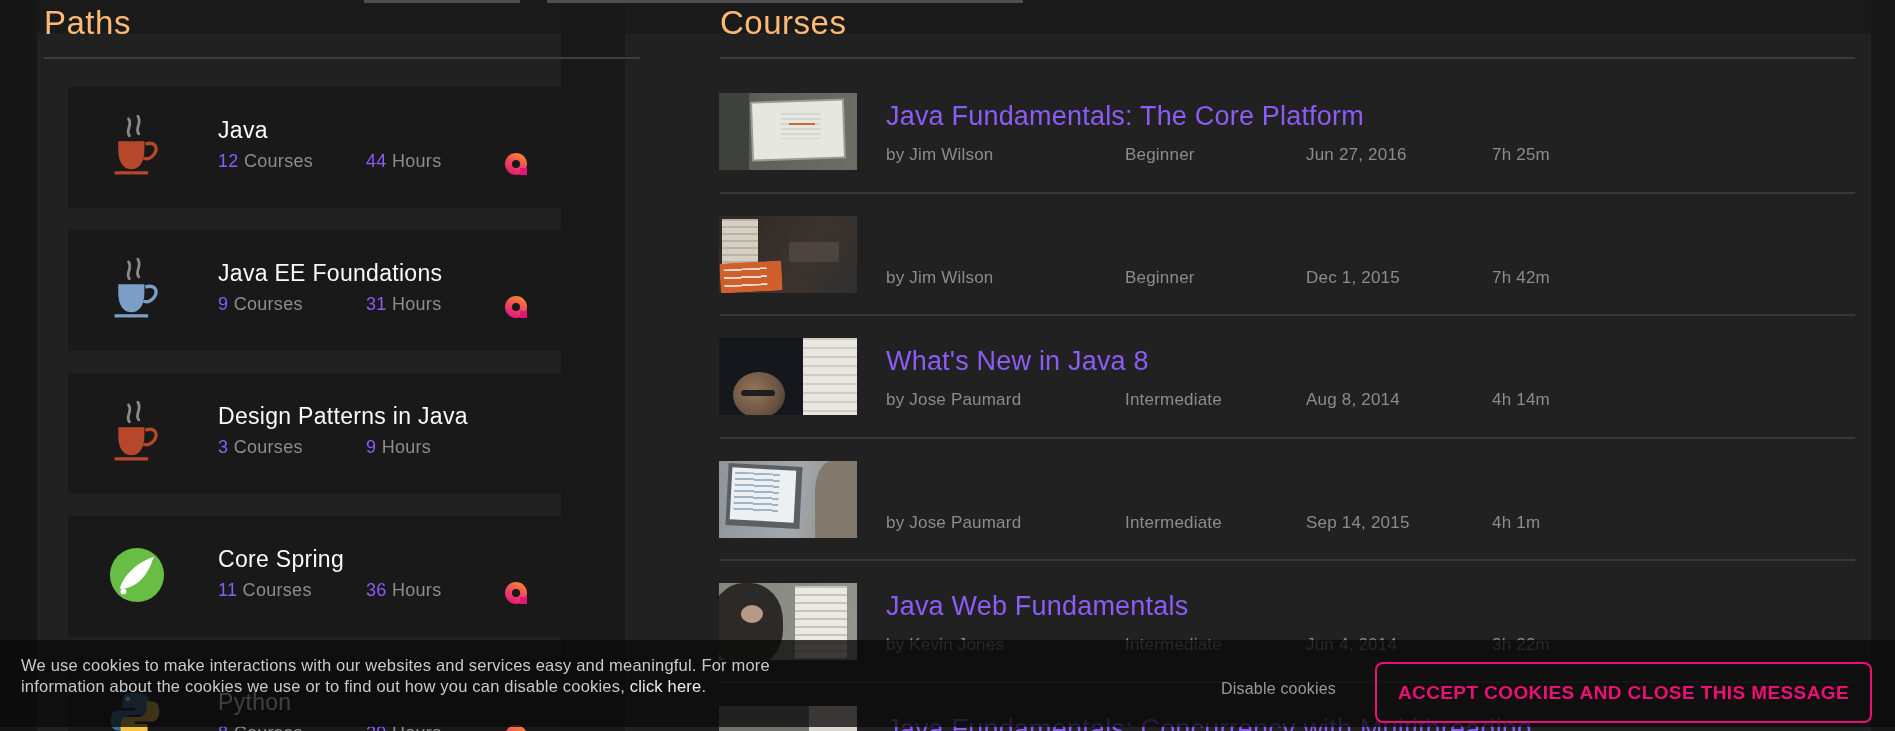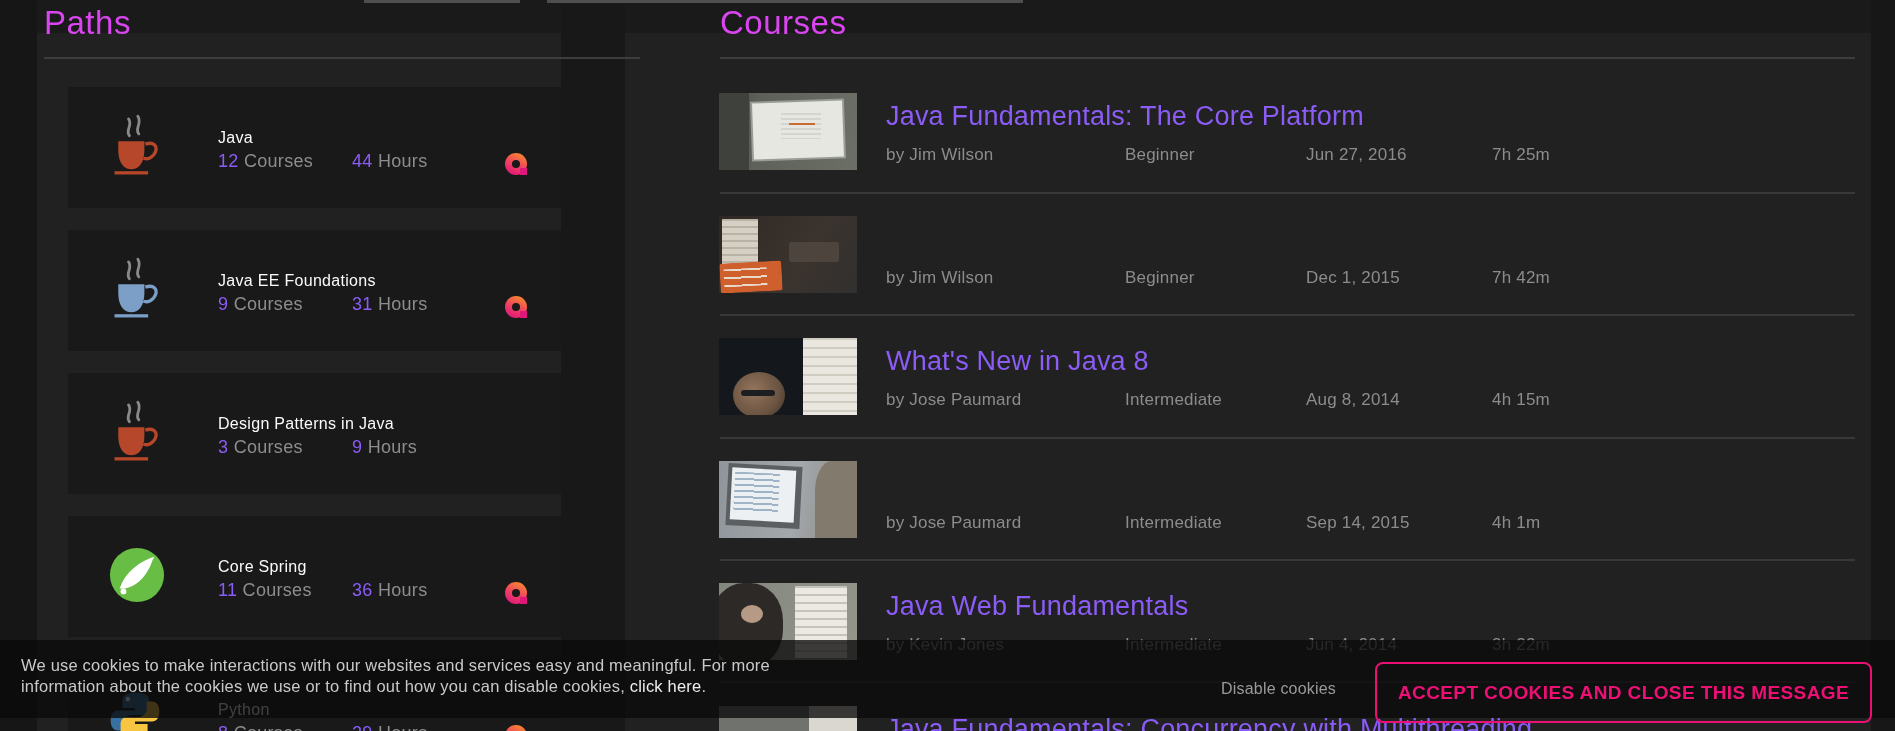--- a/index.html
+++ b/index.html
@@ -17,40 +17,40 @@
   .strip-right  { left:1871px; width:24px; background:#171717; }
   .top-band { position:absolute; left:0; top:0; width:1895px; height:33px; background:#1a1a1a; }
   .hairline { position:absolute; top:0; height:3px; background:#4f4f4f; }
   .hairline.h1 { left:364px; width:156px; }
   .hairline.h2 { left:547px; width:476px; }
 
   
   .section-heading {
     position:absolute; top:4px;
     font-size:33px; font-weight:300; letter-spacing:0.5px;
-    color:#d946ef;
+    color:#fdba74;
   }
   .heading-paths   { left:44px; }
   .heading-courses { left:720px; }
   .rule { position:absolute; top:57px; height:2px; background:#3d3d3d; }
   .rule-paths   { left:44px;  width:596px; }
   .rule-courses { left:720px; width:1135px; }
 
   
   .path-card {
     position:absolute; left:68px; width:493px; height:121px;
     background:#191919; cursor:pointer;
   }
   .path-card.p1 { top:87px; }  .path-card.p2 { top:230px; }
   .path-card.p3 { top:373px; } .path-card.p4 { top:516px; }
   .path-card.p5 { top:659px; }
   .pc-icon { position:absolute; left:40px; top:24px; width:56px; height:70px; }
-  .pc-title { position:absolute; left:150px; top:42px; font-size:16px; font-weight:500; color:#fafafa; letter-spacing:0.3px; }
+  .pc-title { position:absolute; left:150px; top:30px; font-size:23px; font-weight:500; color:#fafafa; letter-spacing:0.3px; }
   .pc-meta { position:absolute; left:150px; top:64px; font-size:18px; letter-spacing:0.3px; }
-  .pc-meta .grp-hours { position:absolute; left:134px; top:0; white-space:nowrap; }
+  .pc-meta .grp-hours { position:absolute; left:148px; top:0; white-space:nowrap; }
   .pc-meta .num { color:#8b5cf6; font-weight:500; }
   .pc-meta .lbl { color:#8d8d8d; font-weight:400; }
   
   .q-badge { position:absolute; left:437px; top:66px; width:22px; height:22px; }
   .q-badge .disc {
     position:absolute; inset:0; border-radius:50%;
     background:linear-gradient(205deg,#f98b2b 8%,#ef3f63 55%,#e0177b 92%);
   }
   .q-badge .tail { position:absolute; right:0; bottom:0; width:7px; height:7px; background:#e0177b; }
   .q-badge .hole { position:absolute; left:7px; top:7px; width:8px; height:8px; border-radius:50%; background:#191919; }
@@ -94,21 +94,21 @@
   .art4 .c { left:96px; top:0; width:42px; height:77px; background:#837a6e; border-radius:40% 0 0 0; }
   .art5 { background:linear-gradient(110deg,#83867d 0%,#94968c 100%); }
   .art5 .a { left:-8px; top:0px; width:72px; height:84px; border-radius:45%; background:#2c2926; }
   .art5 .b { left:76px; top:3px; width:52px; height:72px; background:#ebe9e2;
              background-image:repeating-linear-gradient(#c6c4ba 0 2px,transparent 2px 8px); }
   .art5 .c { left:22px; top:22px; width:22px; height:18px; border-radius:50%; background:#b69a86; }
   .art6 { background:#70736d; }
   .art6 .a { left:90px; top:0; width:48px; height:25px; background:#d9d7cf; }
 
   
-  .cookie-banner { position:absolute; left:0; top:640px; width:1895px; height:78px;
+  .cookie-banner { position:absolute; left:0; top:640px; width:1895px; height:87px;
                    background:rgba(10,10,10,0.78); z-index:5; }
   .cb-msg { position:absolute; left:21px; top:15px; font-size:16.5px; line-height:21px; color:#c9c9c9; letter-spacing:0.2px; }
   .cb-link { color:#ededed; cursor:pointer; font-weight:500; }
   .cb-disable { position:absolute; left:1221px; top:40px; font-size:16px; color:#9a9a9a; cursor:pointer; letter-spacing:0.2px; }
   .cb-accept { position:absolute; left:1375px; top:22px; width:497px; height:61px;
                background:transparent; border:2px solid #ec1075; border-radius:8px;
                color:#ec1075; font-family:"Liberation Sans",sans-serif; font-weight:bold;
                font-size:19px; letter-spacing:0.4px; cursor:pointer; }
 </style>
 </head>
@@ -277,21 +277,21 @@
   <div class="thumb art3">
       <div class="a"></div>
       <div class="b"></div>
       <div class="c"></div>
     </div>
   <div class="c-title">What's New in Java 8</div>
   <div class="c-meta">
     <span class="m-author">by Jose Paumard</span>
     <span class="m-level">Intermediate</span>
     <span class="m-date">Aug 8, 2014</span>
-    <span class="m-dur">4h 15m</span>
+    <span class="m-dur">4h 14m</span>
   </div>
 </div>
 
 <div class="course-row r4">
   <div class="thumb art4">
       <div class="c"></div>
       <div class="a"></div>
       <div class="b"></div>
     </div>
   <div class="c-meta">

